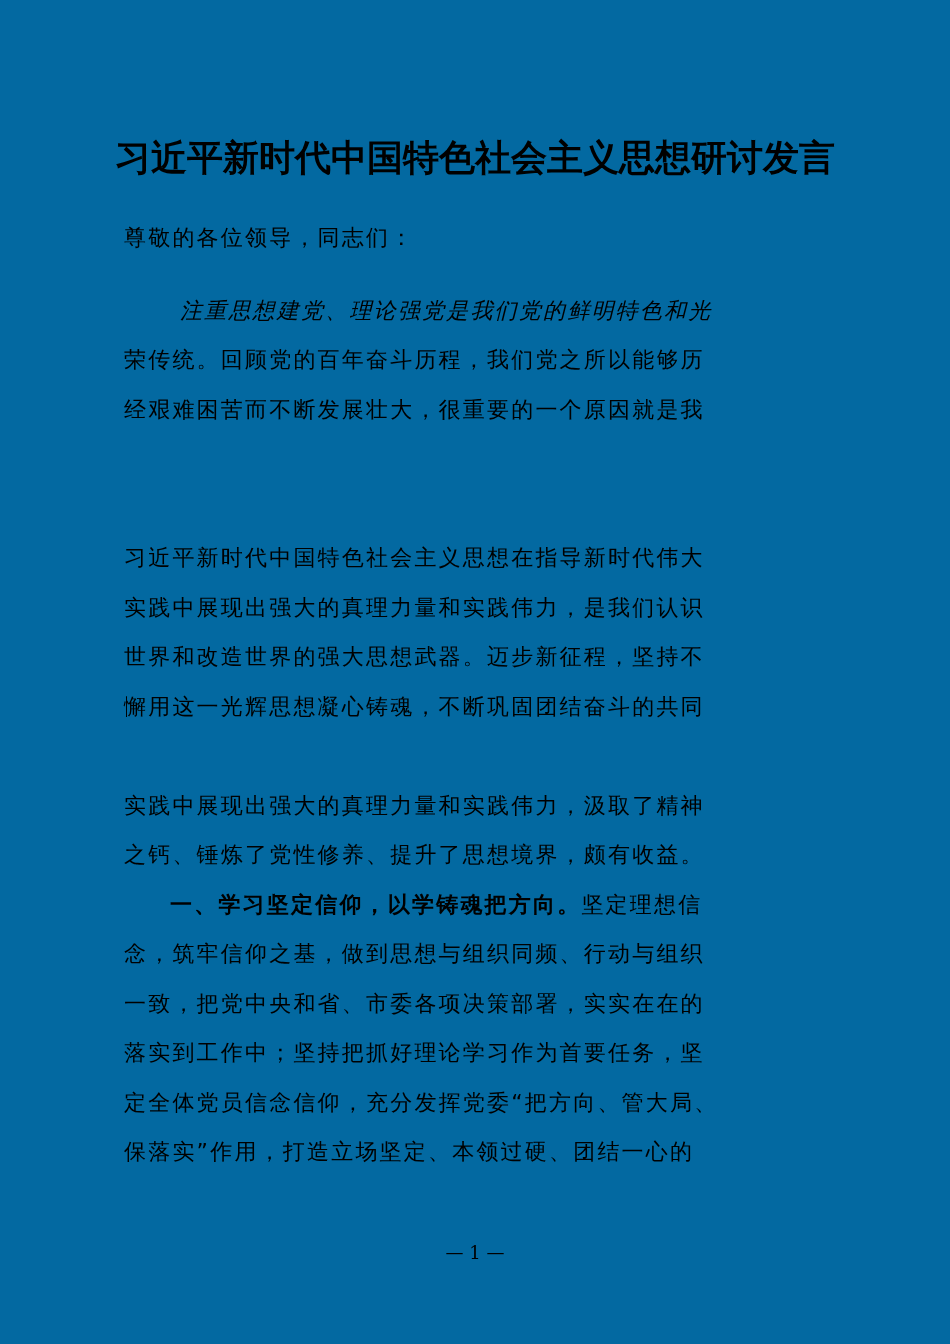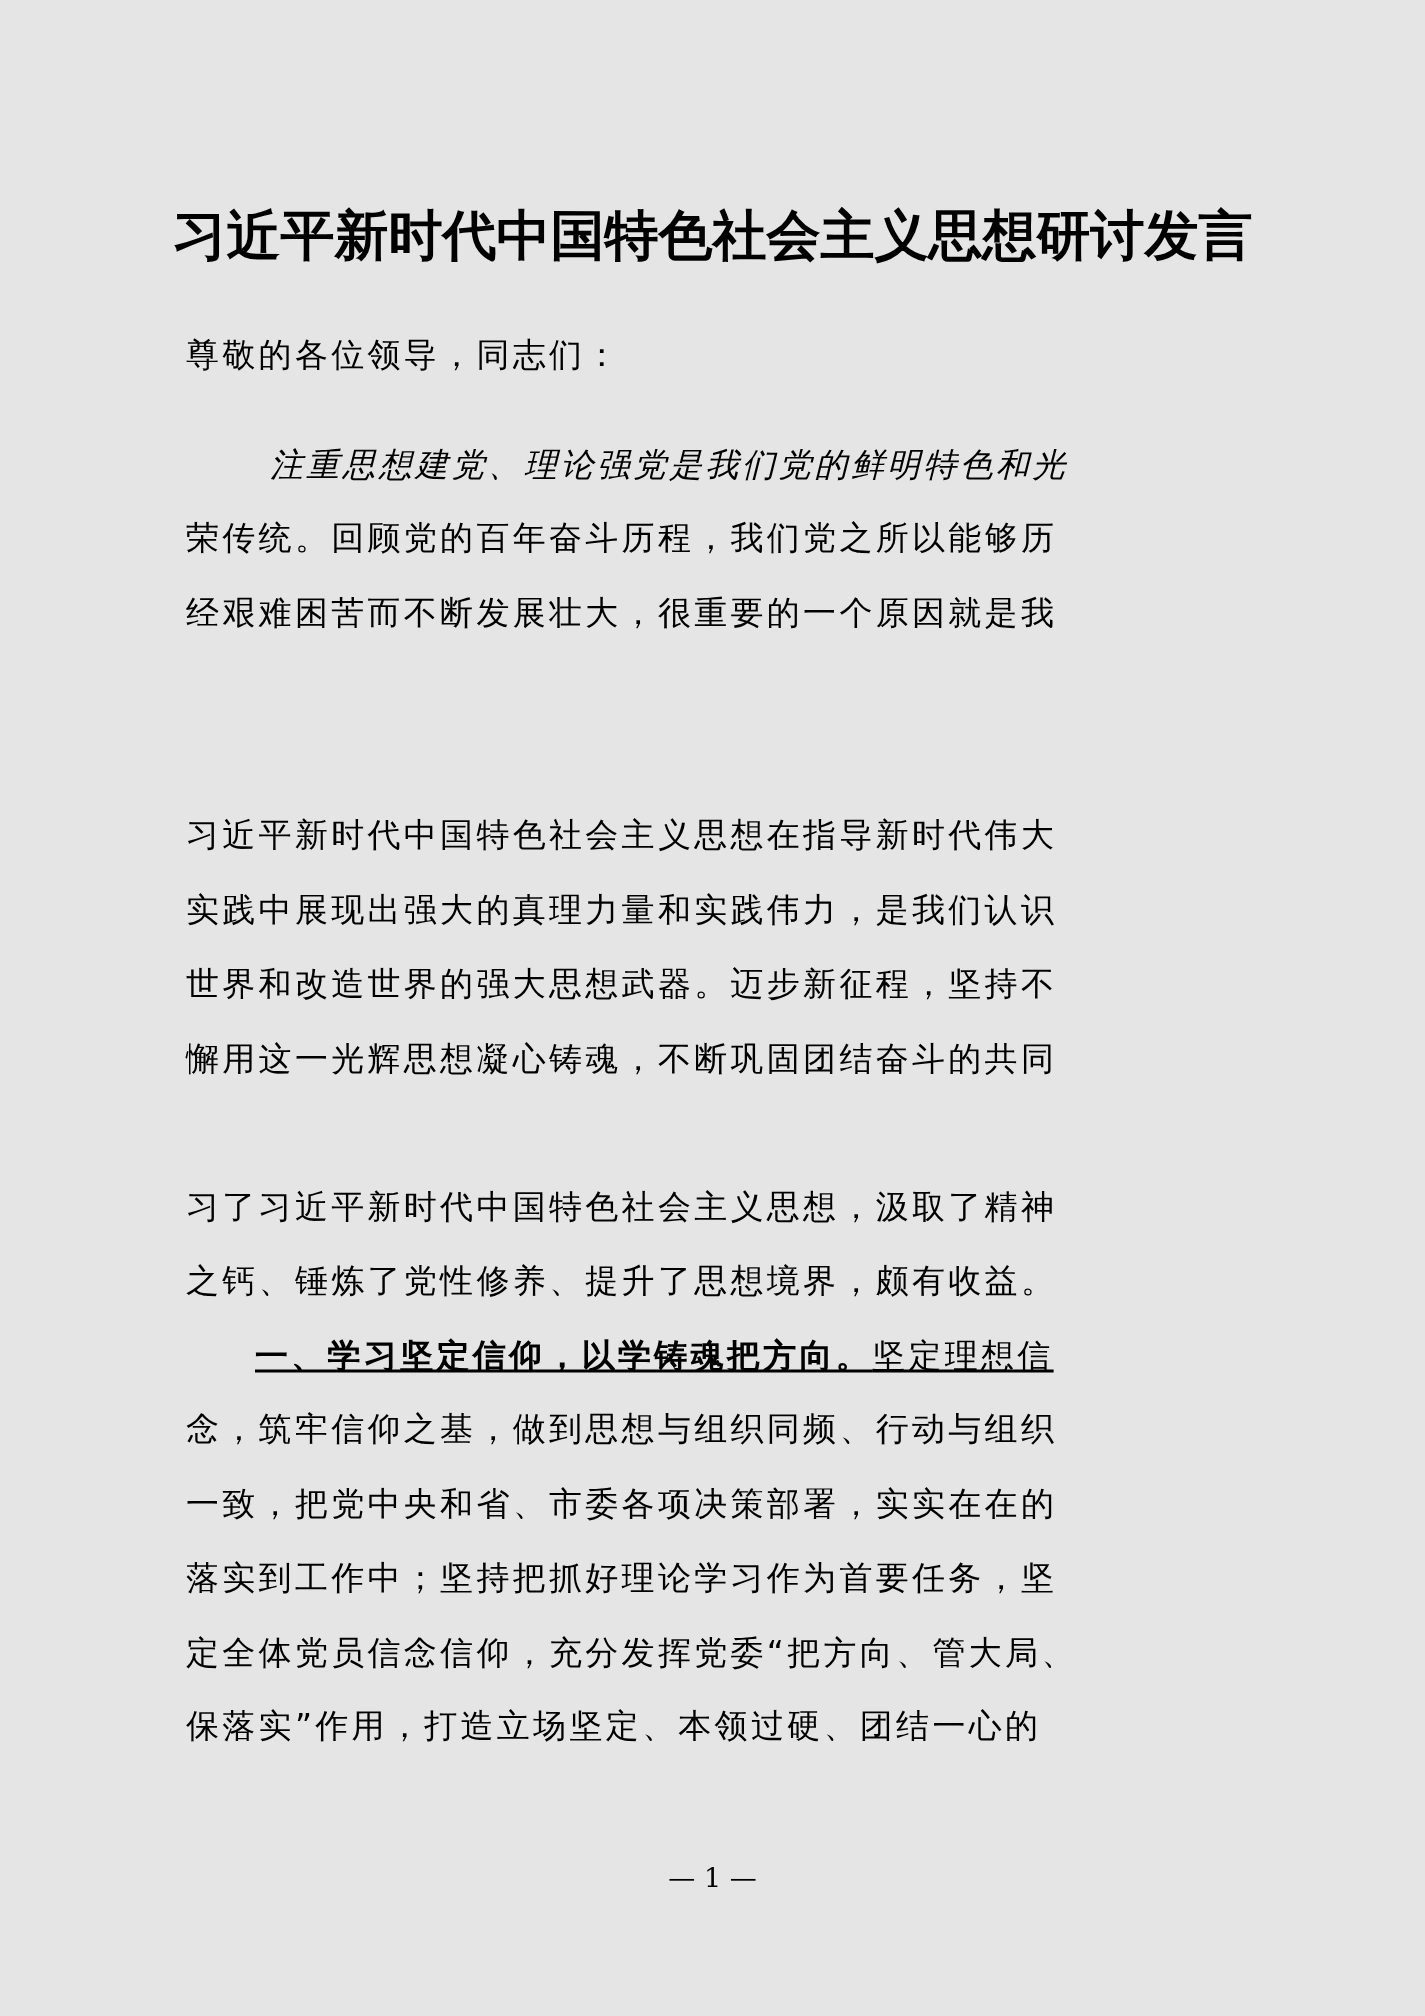--- a/index.html
+++ b/index.html
@@ -13,21 +13,21 @@
       position: relative;
       overflow: hidden;
       color: #000000;
       font-family: "DejaVu Sans", "Liberation Sans", sans-serif;
     }
     .page {
       position: absolute;
       left: 0; top: 0;
       width: 950px;
       height: 1344px;
-      background: #e5e5e5;
+      background: #0369a1;
     }
     .title {
       position: absolute;
       top: 132px;
       left: 0;
       width: 950px;
       text-align: center;
       font-family: "DejaVu Serif", "Liberation Serif", serif;
       font-weight: bold;
       font-size: 36px;
@@ -37,21 +37,21 @@
     .line {
       position: absolute;
       left: 124px;
       width: 710px;
       font-size: 22px;
       line-height: 50px;
       white-space: nowrap;
       letter-spacing: 2.2px;
     }
     .line.indent { left: 180px; width: 650px; font-style: italic; }
-    .line.indent-bold { left: 170px; width: 660px; text-decoration: underline; }
+    .line.indent-bold { left: 170px; width: 660px; }
     .bold { font-weight: bold; }
     .page-number {
       position: absolute;
       top: 1241px;
       left: 0;
       width: 950px;
       text-align: center;
       font-size: 18px;
       line-height: 24px;
       font-family: "DejaVu Serif", "Liberation Serif", serif;
@@ -65,21 +65,21 @@
 
   <div class="line" style="top:213px">尊敬的各位领导，同志们：</div>
 
   <div class="line indent" style="top:286px">注重思想建党、理论强党是我们党的鲜明特色和光</div>
   <div class="line" style="top:335px">荣传统。回顾党的百年奋斗历程，我们党之所以能够历</div>
   <div class="line" style="top:385px">经艰难困苦而不断发展壮大，很重要的一个原因就是我</div>
   <div class="line" style="top:533px">习近平新时代中国特色社会主义思想在指导新时代伟大</div>
   <div class="line" style="top:583px">实践中展现出强大的真理力量和实践伟力，是我们认识</div>
   <div class="line" style="top:632px">世界和改造世界的强大思想武器。迈步新征程，坚持不</div>
   <div class="line" style="top:682px">懈用这一光辉思想凝心铸魂，不断巩固团结奋斗的共同</div>
-  <div class="line" style="top:781px">习了习近平新时代中国特色社会主义思想，汲取了精神</div>
+  <div class="line" style="top:781px">实践中展现出强大的真理力量和实践伟力，汲取了精神</div>
   <div class="line" style="top:830px">之钙、锤炼了党性修养、提升了思想境界，颇有收益。</div>
 
   <div class="line indent-bold" style="top:880px">
     <span class="bold">一、学习坚定信仰，以学铸魂把方向。</span><span>坚定理想信</span>
   </div>
   <div class="line" style="top:929px">念，筑牢信仰之基，做到思想与组织同频、行动与组织</div>
   <div class="line" style="top:979px">一致，把党中央和省、市委各项决策部署，实实在在的</div>
   <div class="line" style="top:1028px">落实到工作中；坚持把抓好理论学习作为首要任务，坚</div>
   <div class="line" style="top:1078px">定全体党员信念信仰，充分发挥党委“把方向、管大局、</div>
   <div class="line" style="top:1127px">保落实”作用，打造立场坚定、本领过硬、团结一心的</div>

